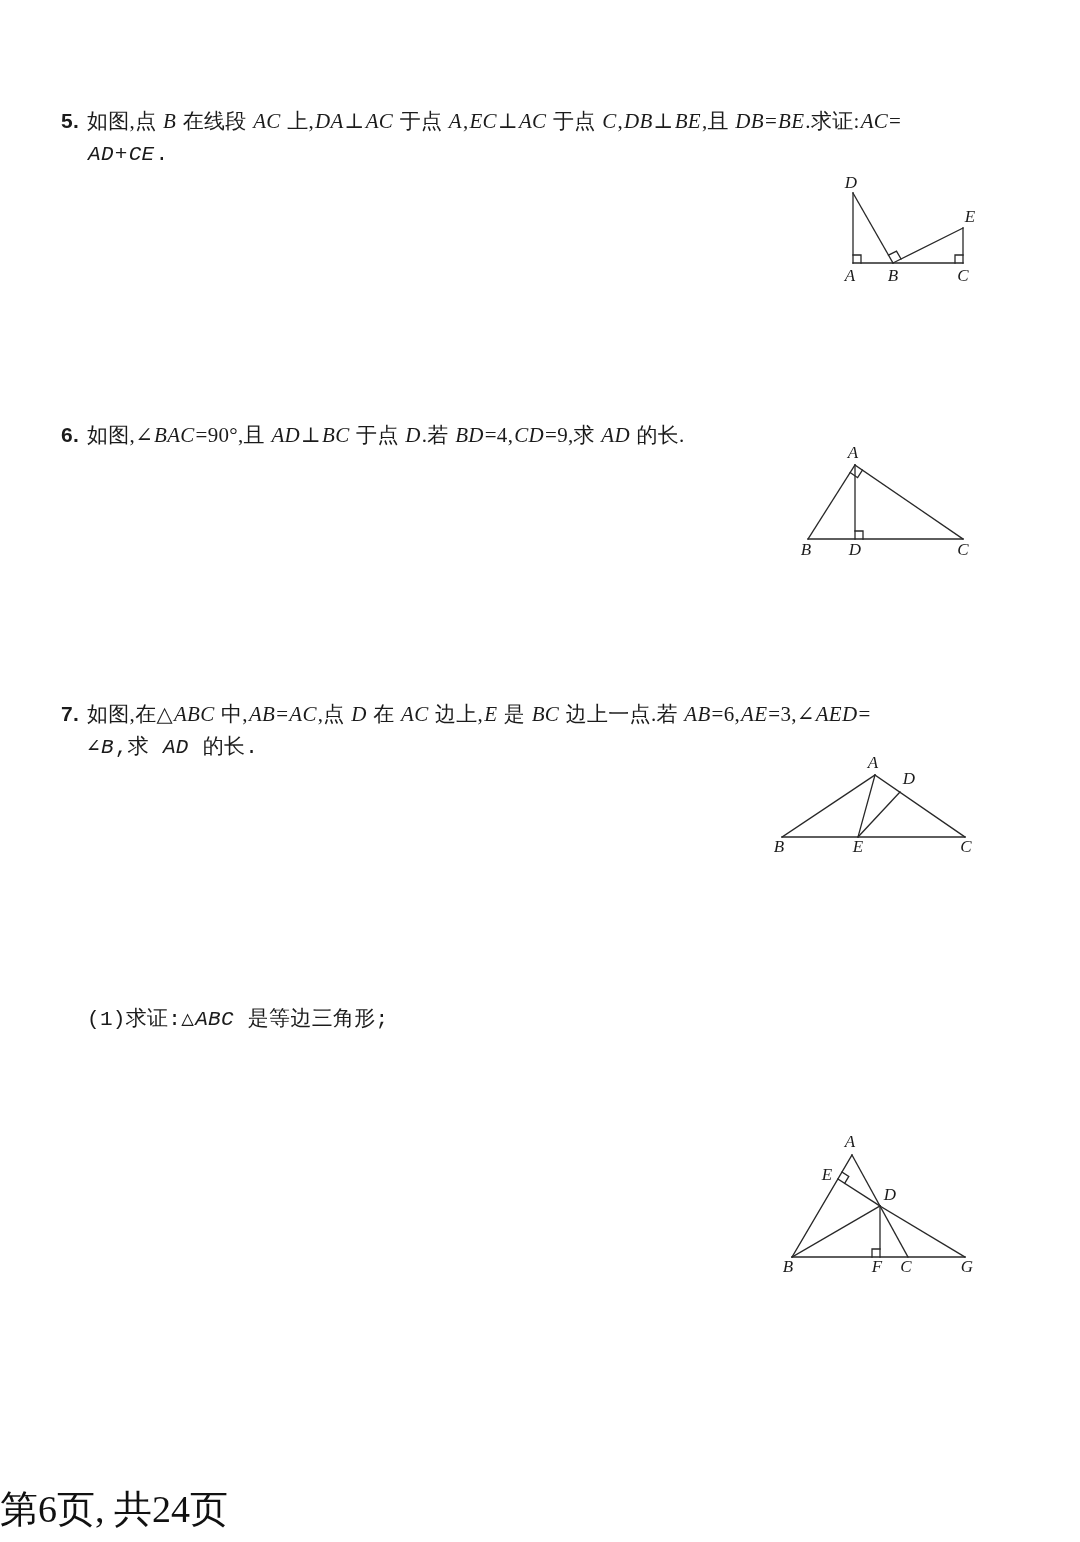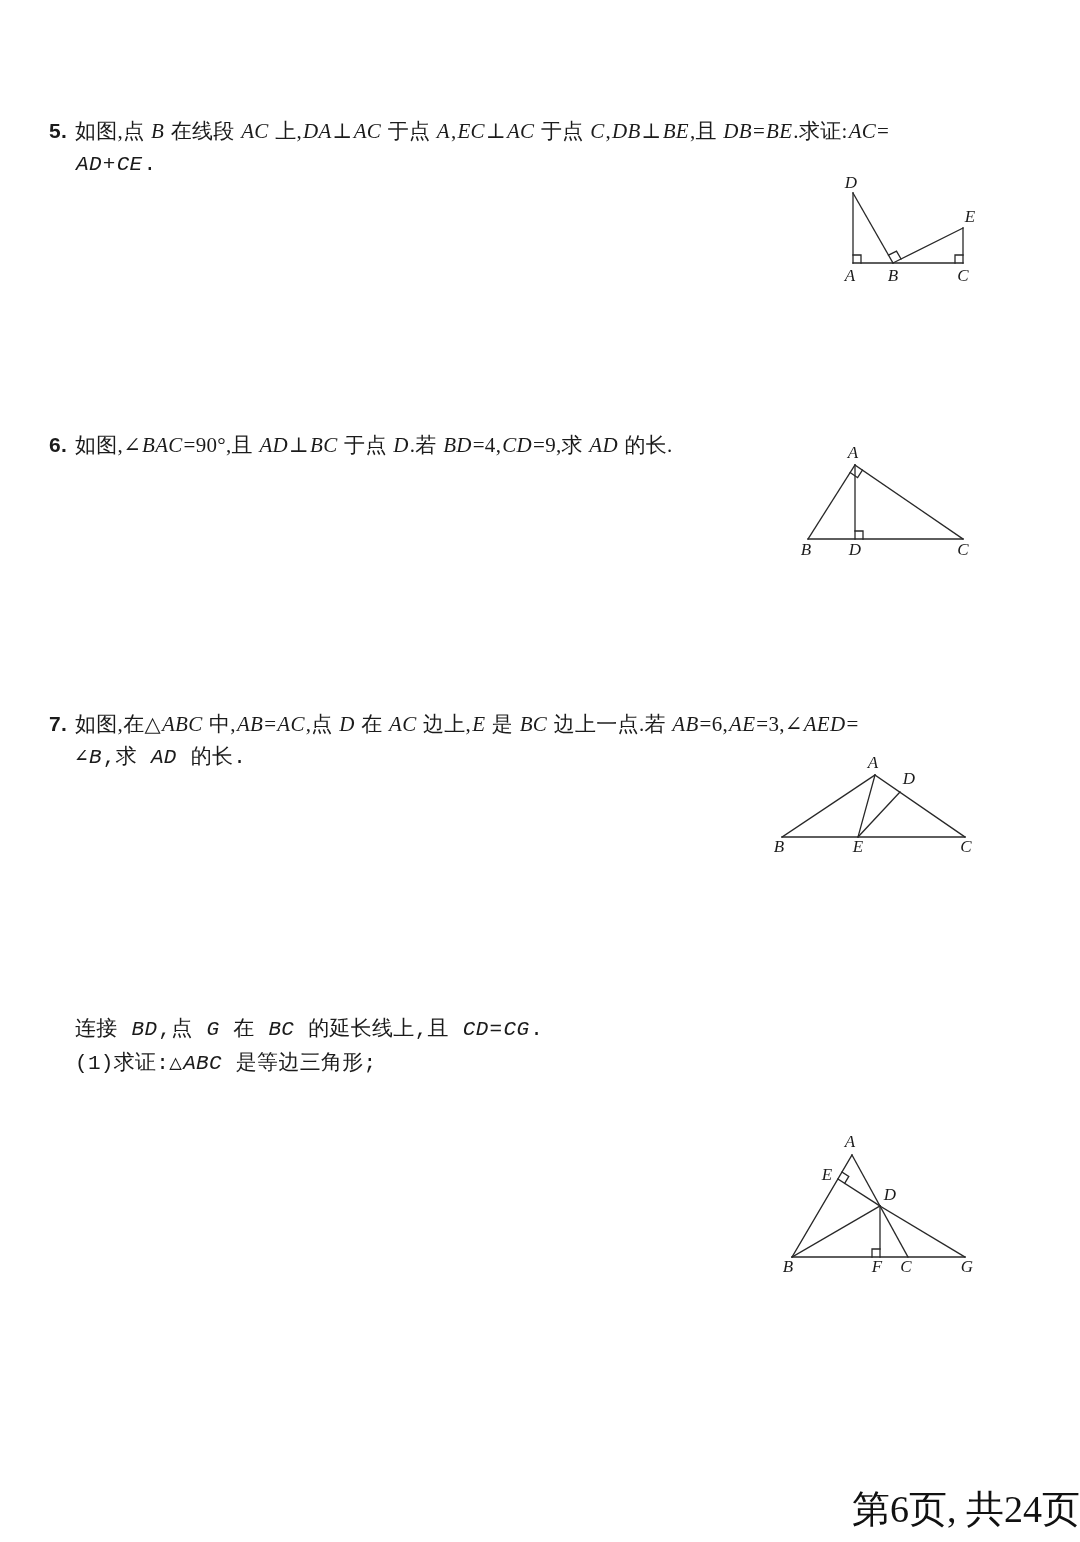--- a/index.html
+++ b/index.html
@@ -1,36 +1,36 @@
 <!DOCTYPE html>
 <html><head>
 <meta charset="utf-8">
 <style>
   html,body{margin:0;padding:0;}
   body{
     width:1080px;height:1542px;position:relative;background:#ffffff;
     font-family:"Liberation Serif","DejaVu Serif",serif;color:#1b1b1b;
     overflow:hidden;
   }
-  .problem{position:absolute;left:49px;width:990px;margin-top:10px;}
+  .problem{position:absolute;left:61px;width:990px;}
   .pline{white-space:nowrap;font-size:21px;line-height:34px;letter-spacing:0.3px;}
   .pnum{
     font-family:"Liberation Sans","DejaVu Sans",sans-serif;
     font-weight:700;display:inline-block;width:26px;font-size:21px;
   }
   .indent{padding-left:26px;font-family:Liberation Mono, monospace;}
   .mathify i{font-style:italic;padding:0 1px;}
   svg.fig{position:absolute;overflow:visible;}
   svg.fig line, svg.fig polyline{stroke:#282828;stroke-width:1.3;fill:none;stroke-linecap:square;}
   svg.fig text{
     font-size:17px;font-style:italic;fill:#1b1b1b;
     font-family:"Liberation Serif","DejaVu Serif",serif;text-anchor:middle;
   }
   .footer{
-    position:absolute;top:1484px;left:0;width:1080px;text-align:right;
+    position:absolute;top:1484px;left:0;width:1080px;text-align:left;
     font-size:38px;color:#111;
   }
 </style>
 </head>
 <body>
 
 <div class="problem" style="top:104px">
   <div class="pline"><span class="pnum">5.</span><span class="mathify">如图,点 <i>B</i> 在线段 <i>AC</i> 上,<i>DA</i>⊥<i>AC</i> 于点 <i>A</i>,<i>EC</i>⊥<i>AC</i> 于点 <i>C</i>,<i>DB</i>⊥<i>BE</i>,且 <i>DB</i>=<i>BE</i>.求证:<i>AC</i>=</span></div>
   <div class="pline indent mathify"><i>AD</i>+<i>CE</i>.</div>
 </div>
@@ -80,21 +80,20 @@
   <line x1="112" y1="19" x2="95" y2="81"></line>
   <line x1="95" y1="81" x2="137" y2="36"></line>
   <text x="110" y="12">A</text>
   <text x="146" y="28">D</text>
   <text x="16" y="96">B</text>
   <text x="95" y="96">E</text>
   <text x="203" y="96">C</text>
 </svg>
 
 <div class="problem" style="top:1003px">
-  <div class="pline indent mathify">连接 <i>BD</i>,点 <i>G</i> 在 <i>BC</i> 的延长线上,且 <i>CD</i>=<i>CG</i>.</div>
   <div class="pline indent mathify">(1)求证:△<i>ABC</i> 是等边三角形;</div>
 </div>
 
 <svg class="fig" style="left:773px;top:1133px" width="205" height="145">
   <line x1="19" y1="124" x2="192" y2="124"></line>
   <line x1="19" y1="124" x2="79" y2="22"></line>
   <line x1="79" y1="22" x2="135" y2="124"></line>
   <line x1="19" y1="124" x2="107" y2="73"></line>
   <line x1="65" y1="46" x2="107" y2="73"></line>
   <line x1="107" y1="73" x2="107" y2="124"></line>

